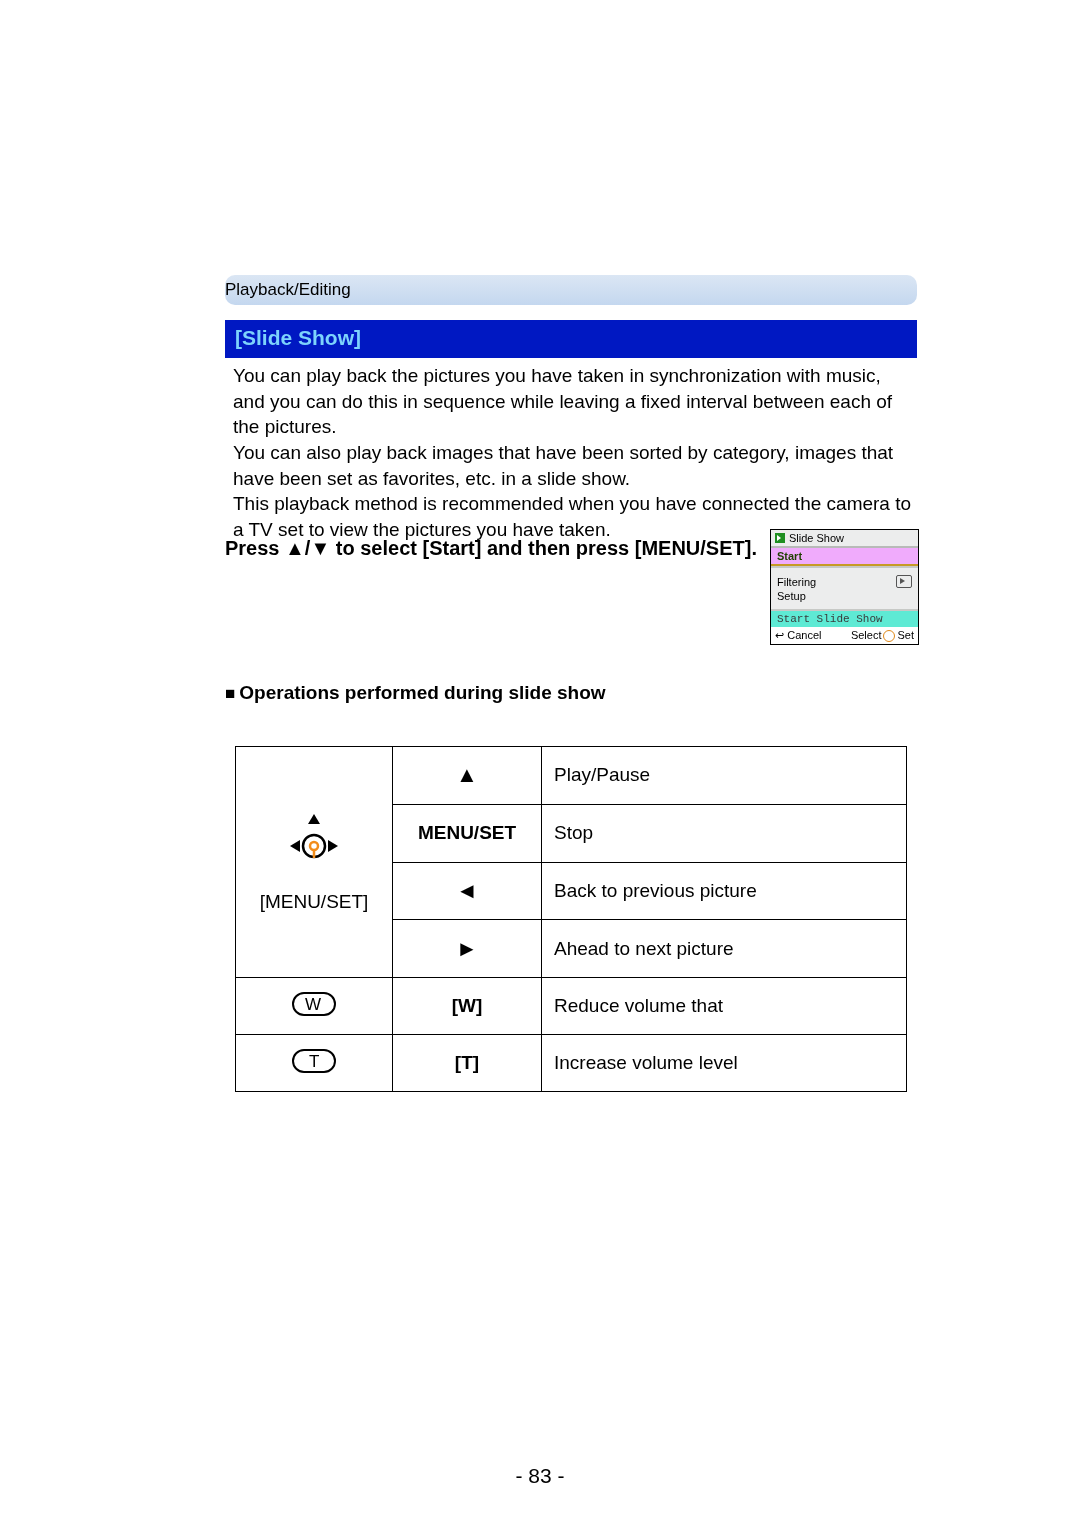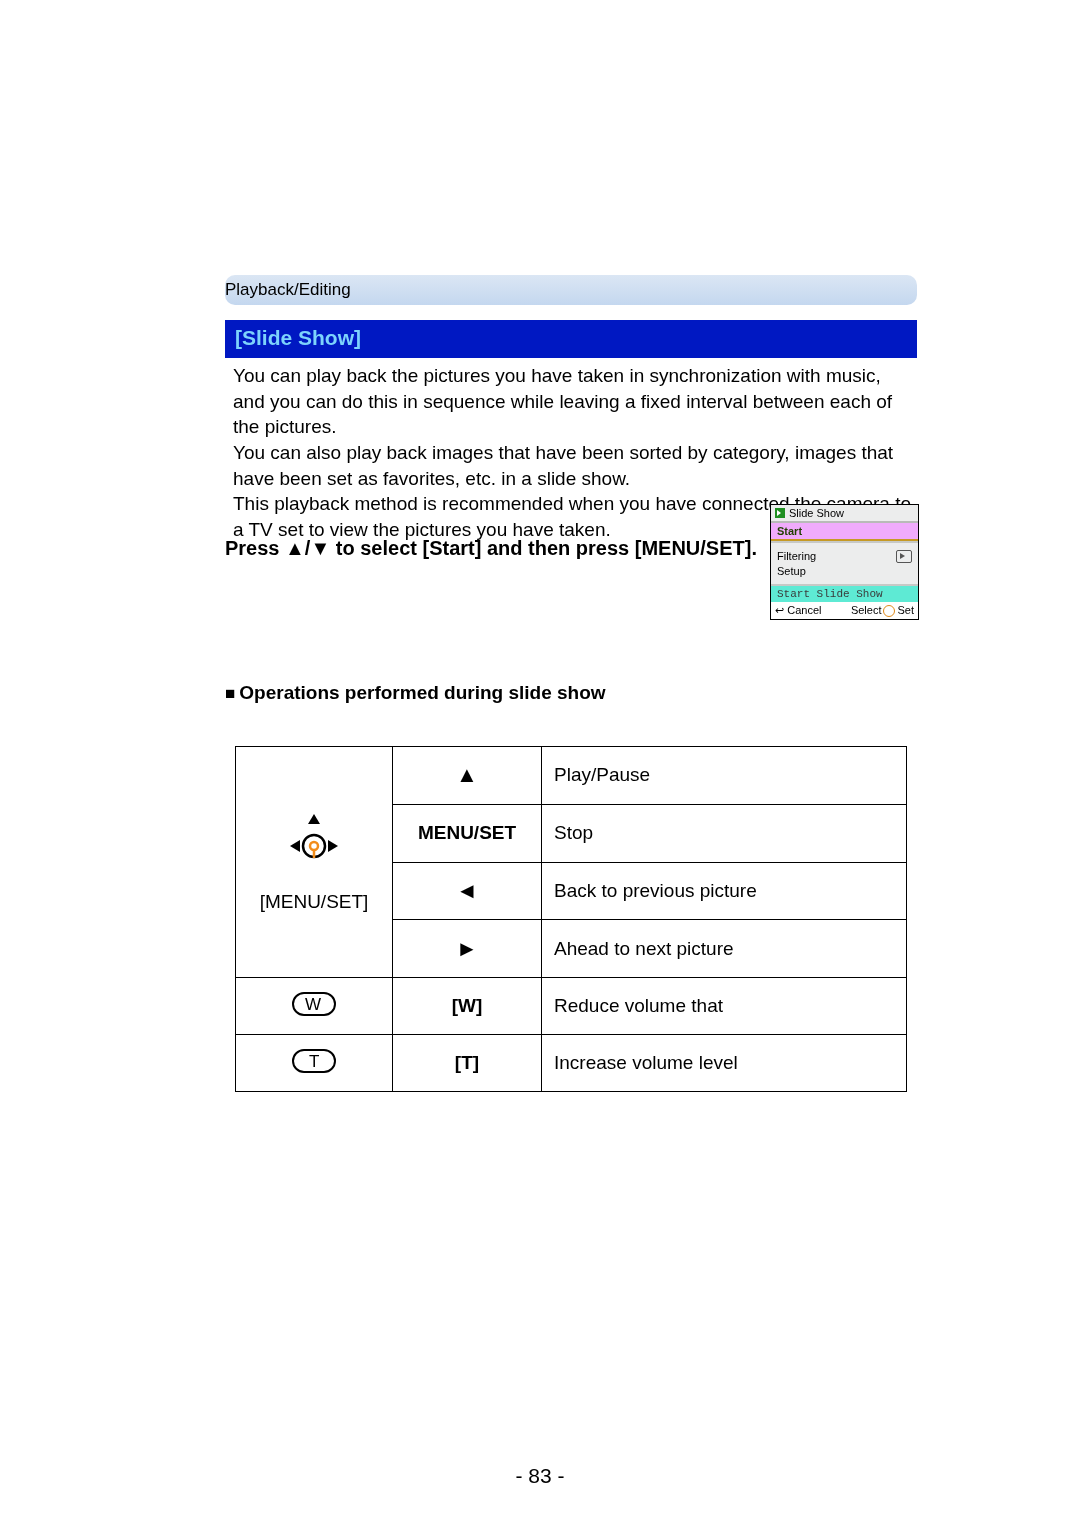--- a/index.html
+++ b/index.html
@@ -57,33 +57,33 @@
     position: absolute;
     left: 225px;
     top: 537px;
     font-weight: bold;
     font-size: 20px;
   }
   .instr .arrow { font-family: inherit; }
   
   .screen {
     position: absolute;
-    top: 504px;
+    top: 529px;
     left: 770px;
     width: 147px;
     border: 1px solid #000;
     background: #eceded;
     font-size: 11px;
   }
   .screen .sr-title   { display:flex; align-items:center; padding:2px 4px; border-bottom: 2px solid #b8bab8; }
   .screen .sr-title .play-icon { display:inline-block; width:10px; height:10px; margin-right:4px; background:#1f8f21; position:relative;}
   .screen .sr-title .play-icon:after{content:'';position:absolute;left:2px;top:2px;border-left:4px solid #fff;border-top:3px solid transparent;border-bottom:3px solid transparent;}
   .screen .sr-start   { background:#f0abfc; color:#1f3f00; padding:2px 6px; font-weight:600; border-bottom: 2px solid #c69a25;}
   .screen .sr-block   { padding:6px 6px; border-top:2px solid #c7c9c6; border-bottom:2px solid #c7c9c6;}
-  .screen .sr-row     { display:flex; justify-content:space-between; align-items:flex-start; padding:1px 0;}
+  .screen .sr-row     { display:flex; justify-content:space-between; align-items:center; padding:1px 0;}
   .screen .sr-playback-stop{display:inline-block;width:14px;height:11px;border:1px solid #555;border-radius:2px;position:relative;}
   .screen .sr-playback-stop:after{content:'';position:absolute;left:3px;top:2px;border-left:5px solid #555;border-top:3px solid transparent;border-bottom:3px solid transparent;}
   .screen .sr-startshow{ background:#5eead4; color:#3a3a3a; padding:2px 6px;font-family:Liberation Mono, monospace; }
   .screen .sr-foot    { display:flex; justify-content:space-between; align-items:center; padding:2px 4px; background:#fff;}
   .screen .sr-foot .cancel-icon{display:inline-block;margin-right:3px;}
   .screen .sr-foot .joy-icon{display:inline-block;width:10px;height:10px;border:1px solid #e08a1a;border-radius:50%;position:relative;margin:0 2px;vertical-align:middle;}
   
   .ops-head { position:absolute; left:225px; top:682px; font-weight:bold; }
   .ops-head .sq { font-size: 17px; margin-right:4px;}
   .ops-text { position:absolute; left:225px; top:708px; }

